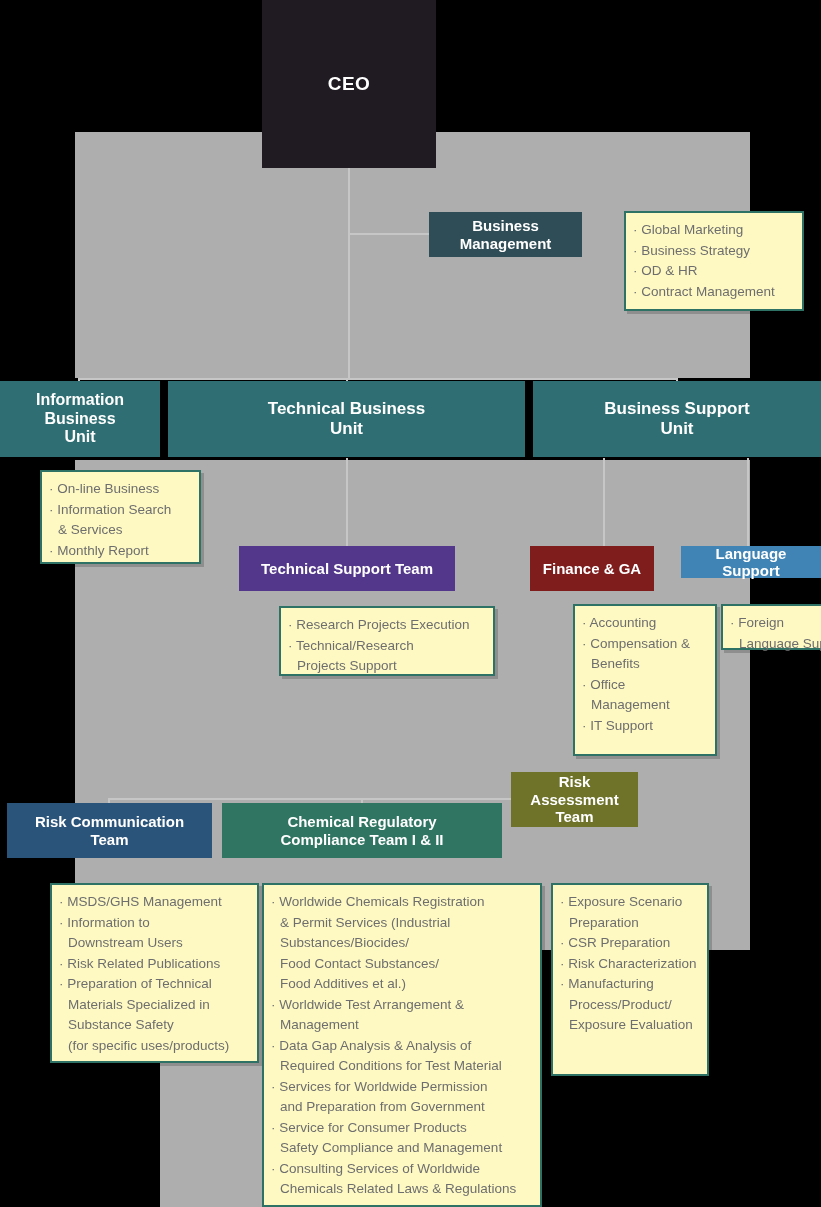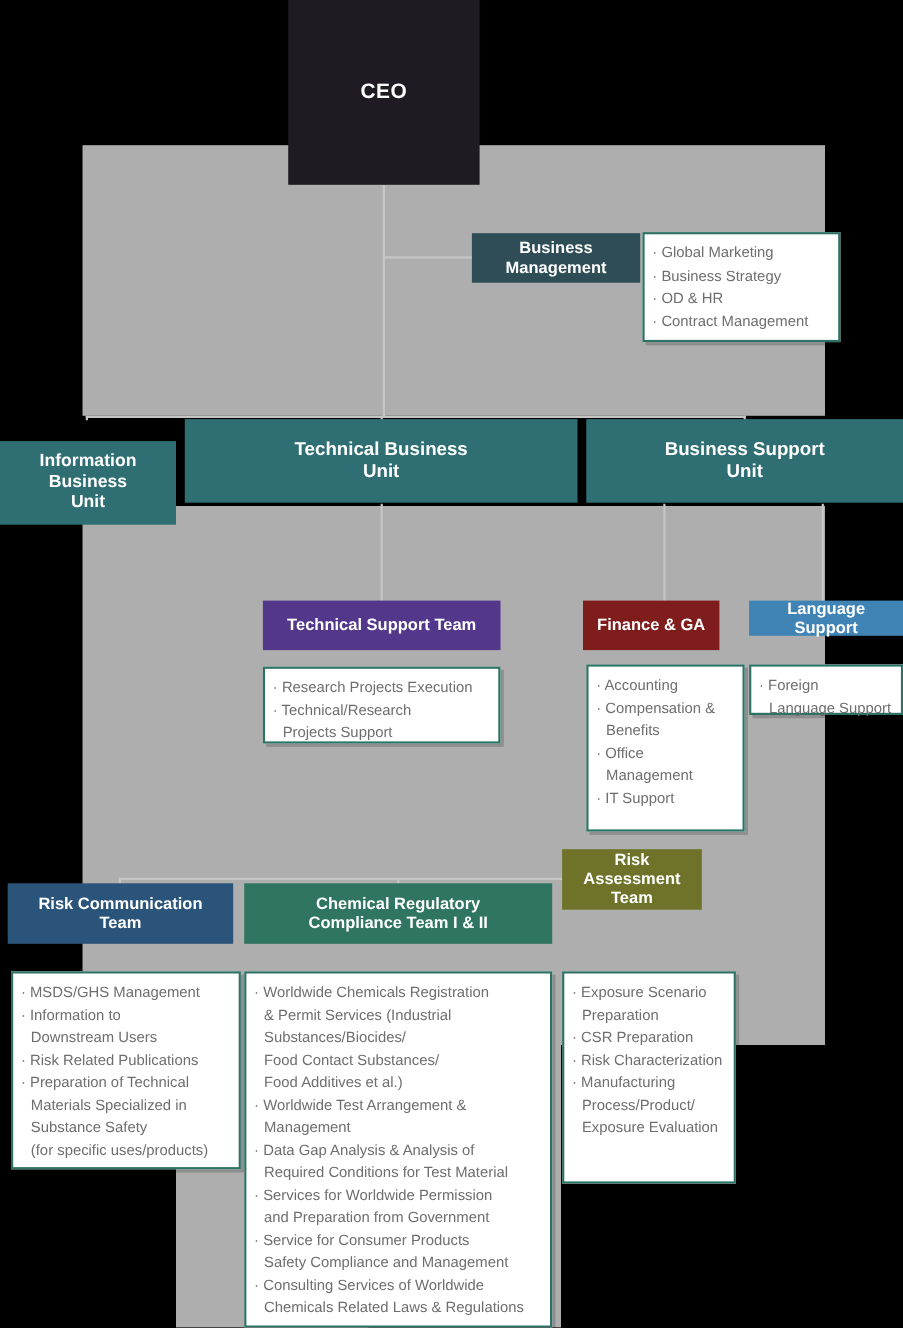--- a/index.html
+++ b/index.html
@@ -45,28 +45,29 @@
     justify-content: center;
     text-align: center;
     font-weight: bold;
     line-height: 1.16;
     box-sizing: border-box;
     padding: 2px 6px;
   }
   
   .detail {
     position: absolute;
-    background: #ffffff;
+    background: #fef9c3;
     border: 2px solid #2e7265;
     box-sizing: border-box;
     color: #6e6e6e;
     font-size: 13.5px;
     line-height: 1.52;
     padding: 7px 8px 8px 7px;
     box-shadow: 3px 3px 0 rgba(0,0,0,0.18);
+    margin-left: 40px;
   }
   .detail ul {
     margin: 0;
     padding: 0;
     list-style: none;
   }
   .detail li {
     margin: 0;
     padding: 0 0 0 9px;
     text-indent: -9px;
@@ -111,28 +112,36 @@
 Management</div>
   <div class="detail" style="left:584px; top:211px; width:180px; height:100px;">
     <ul>
       <li>Global Marketing</li>
       <li>Business Strategy</li>
       <li>OD &amp; HR</li>
       <li>Contract Management</li>
     </ul>
   </div>
 
-  <div class="chip" style="left:0px; top:381px; width:160px; height:76px; background:#2f6f73; font-size:16px; white-space:pre-line;margin-top:20px;">Information
+  <div class="chip" style="left:0px; top:381px; width:160px; height:76px; background:#2f6f73; font-size:16px; white-space:pre-line;">Information
 Business
 Unit</div>
   <div class="chip" style="left:168px; top:381px; width:357px; height:76px; background:#2f6f73; font-size:17px; white-space:pre-line;">Technical  Business
 Unit</div>
   <div class="chip" style="left:533px; top:381px; width:288px; height:76px; background:#2f6f73; font-size:17px; white-space:pre-line;">Business Support
 Unit</div>
 
+  <div class="detail" style="left:0px; top:470px; width:161px; height:94px;">
+    <ul>
+      <li>On-line Business</li>
+      <li>Information Search
+&amp; Services</li>
+      <li>Monthly Report</li>
+    </ul>
+  </div>
 
   <div class="chip" style="left:239px; top:546px; width:216px; height:45px; background:#53378a; font-size:15px;">Technical Support Team</div>
   <div class="detail" style="left:239px; top:606px; width:216px; height:70px;">
     <ul>
       <li>Research Projects Execution</li>
       <li>Technical/Research
 Projects Support</li>
     </ul>
   </div>
 

